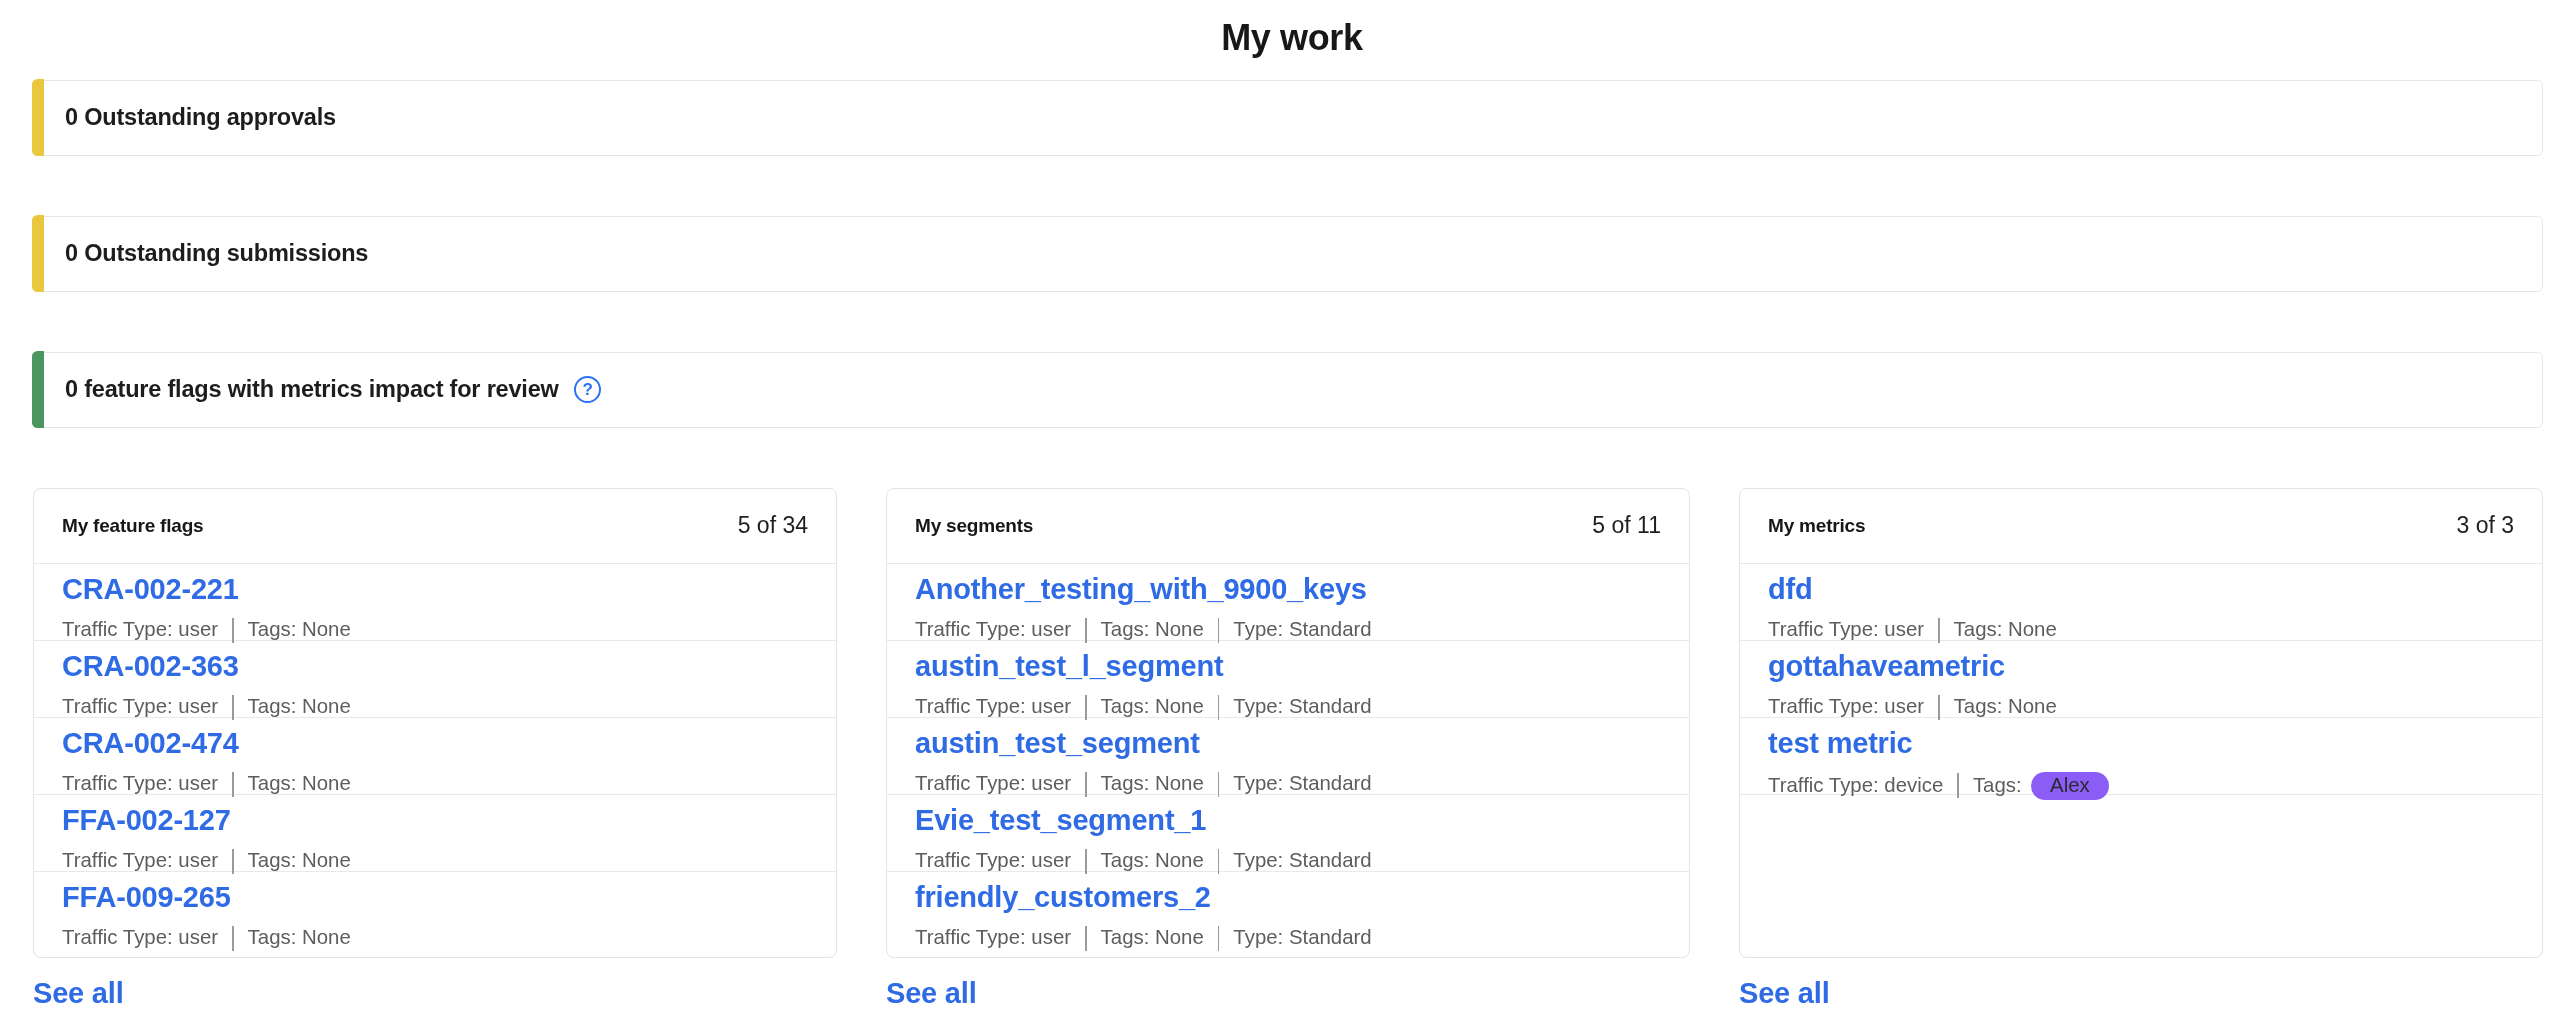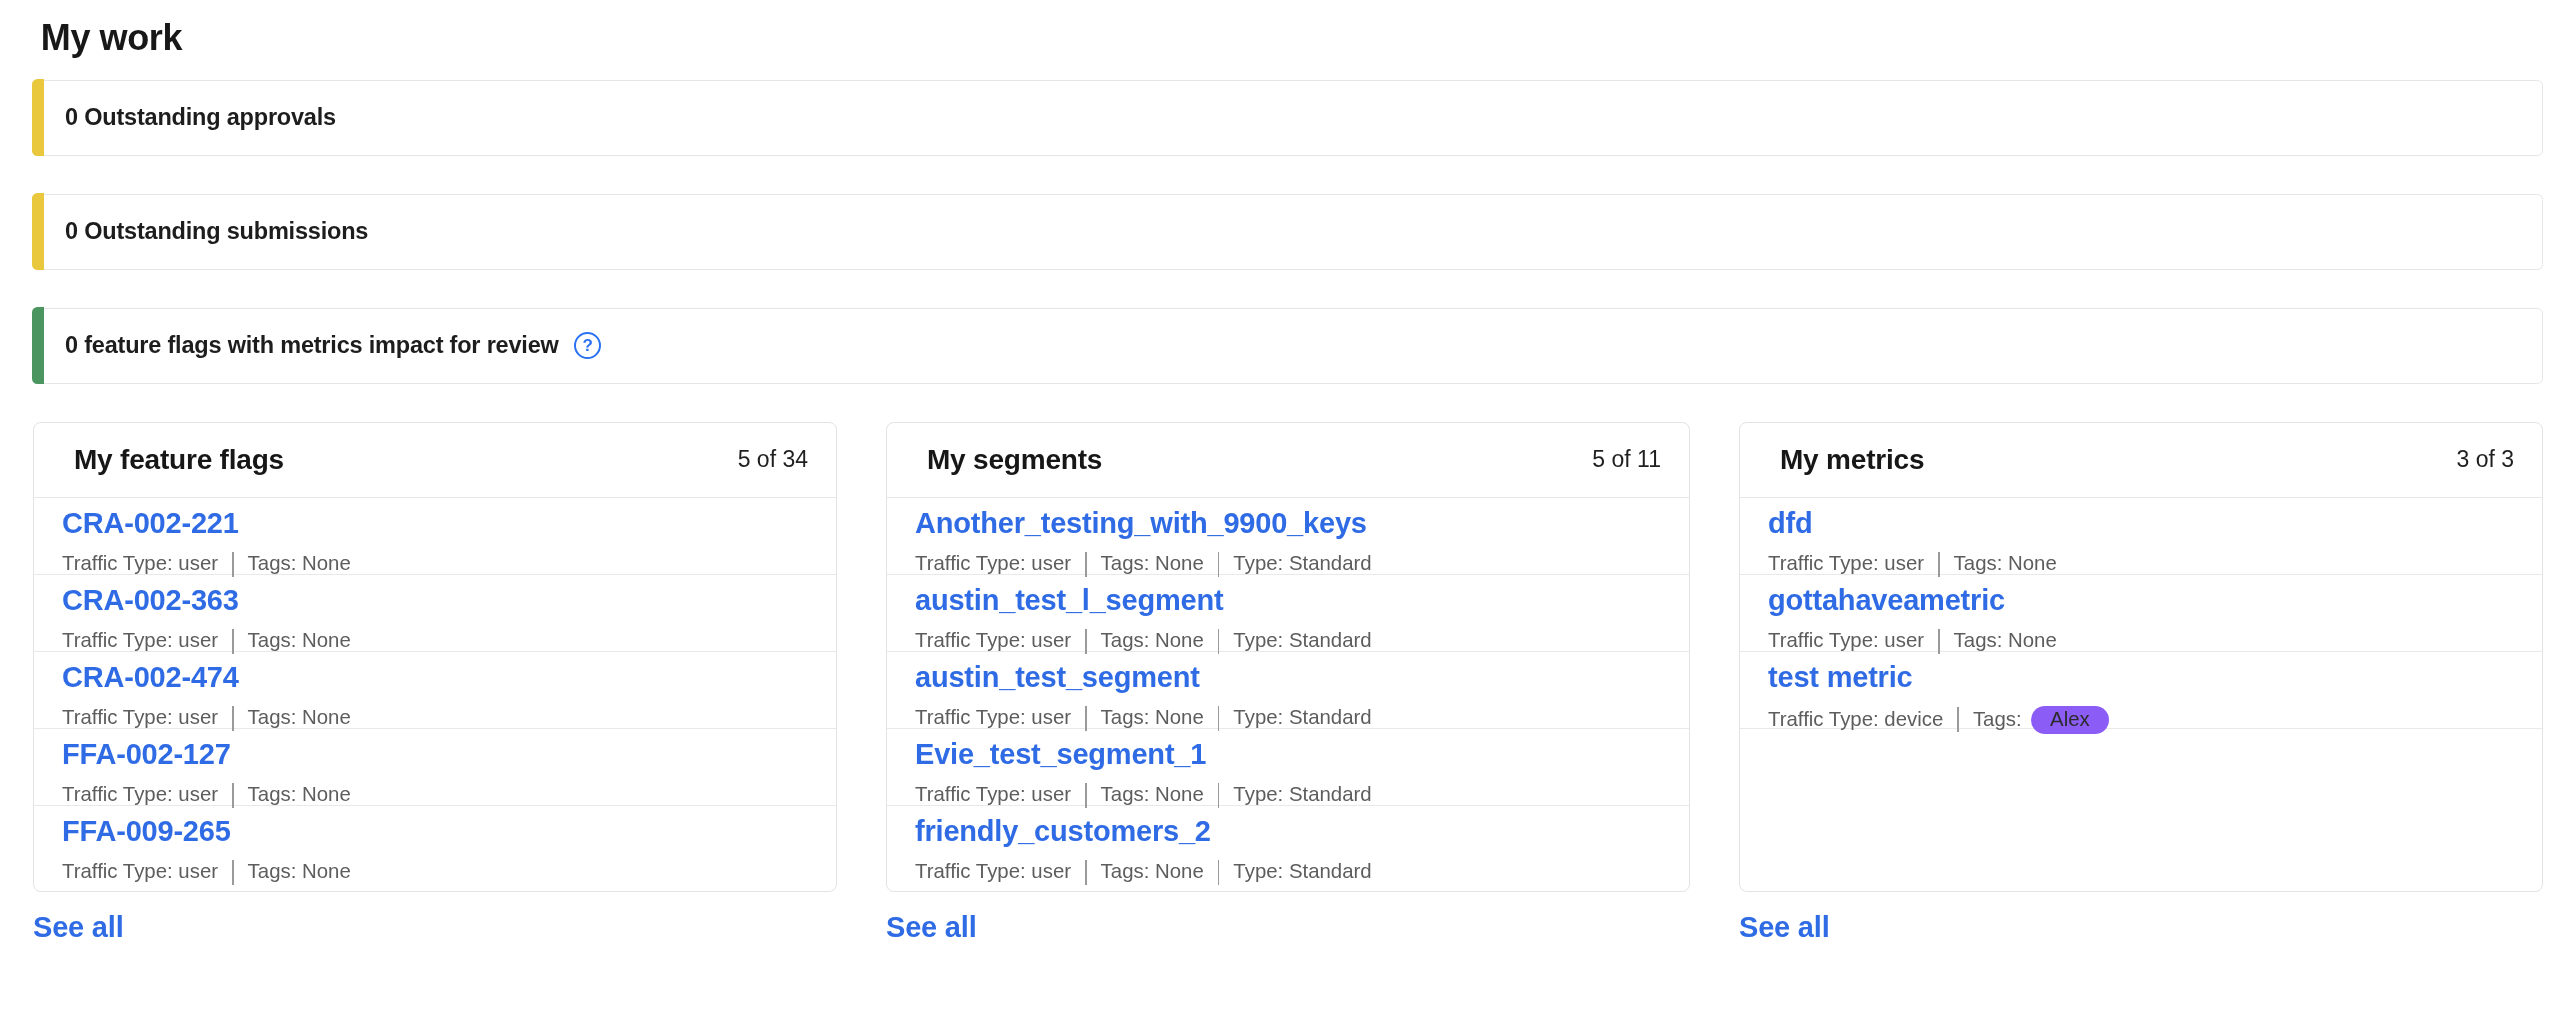--- a/index.html
+++ b/index.html
@@ -17,32 +17,33 @@
     width: 100%;
     height: 100%;
   }
   h1.page-title {
     font-size: 36px;
     font-weight: 700;
     line-height: 42px;
     letter-spacing: -0.4px;
     color: #181818;
     margin: 4.7px 0 20.4px 7.8px;
+    text-align: center;
   }
 
   
   .alert {
     position: relative;
     display: flex;
     align-items: center;
     height: 76px;
     border: 1.6px solid #e6e6e6;
     border-radius: 5.5px;
     background: #ffffff;
-    margin-bottom: 38px;
+    margin-bottom: 60px;
     padding-left: 31px;
   }
   .alert-accent {
     position: absolute;
     left: -1.6px;
     top: -1.6px;
     bottom: -1.6px;
     width: 11.8px;
     border-radius: 5.5px 0 0 5.5px;
   }
@@ -93,25 +94,25 @@
   .card-header {
     display: flex;
     align-items: center;
     justify-content: space-between;
     padding: 0 28px;
     height: 75px;
     border-bottom: 1.6px solid #e8e8e8;
     flex: 0 0 auto;
   }
   .card-title {
-    font-size: 28px;
+    font-size: 19px;
     font-weight: 700;
     letter-spacing: -0.2px;
     color: #171717;
-    margin: 12px;
+    margin: 0;
   }
   .card-count {
     font-size: 23px;
     font-weight: 400;
     color: #1f1f1f;
     text-align: right;
   }
   ul.rows {
     list-style: none;
     margin: 0;

